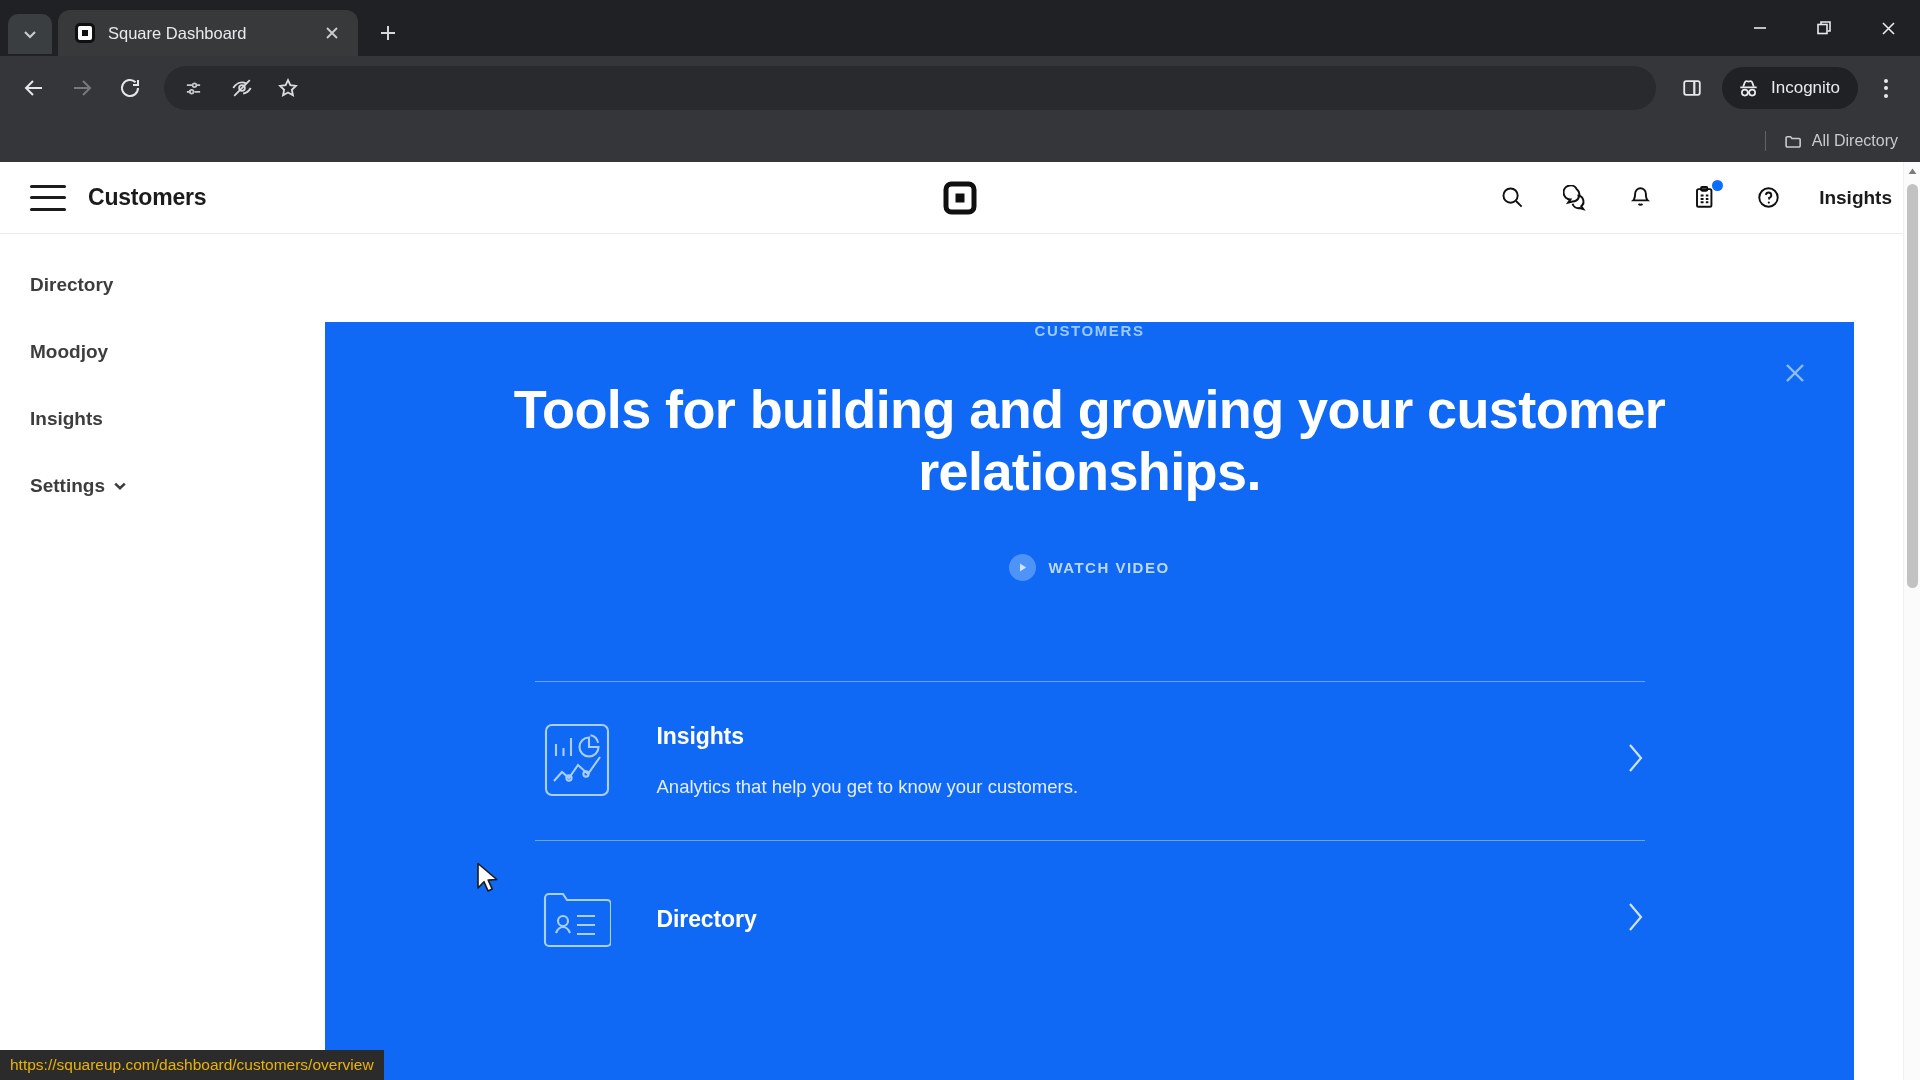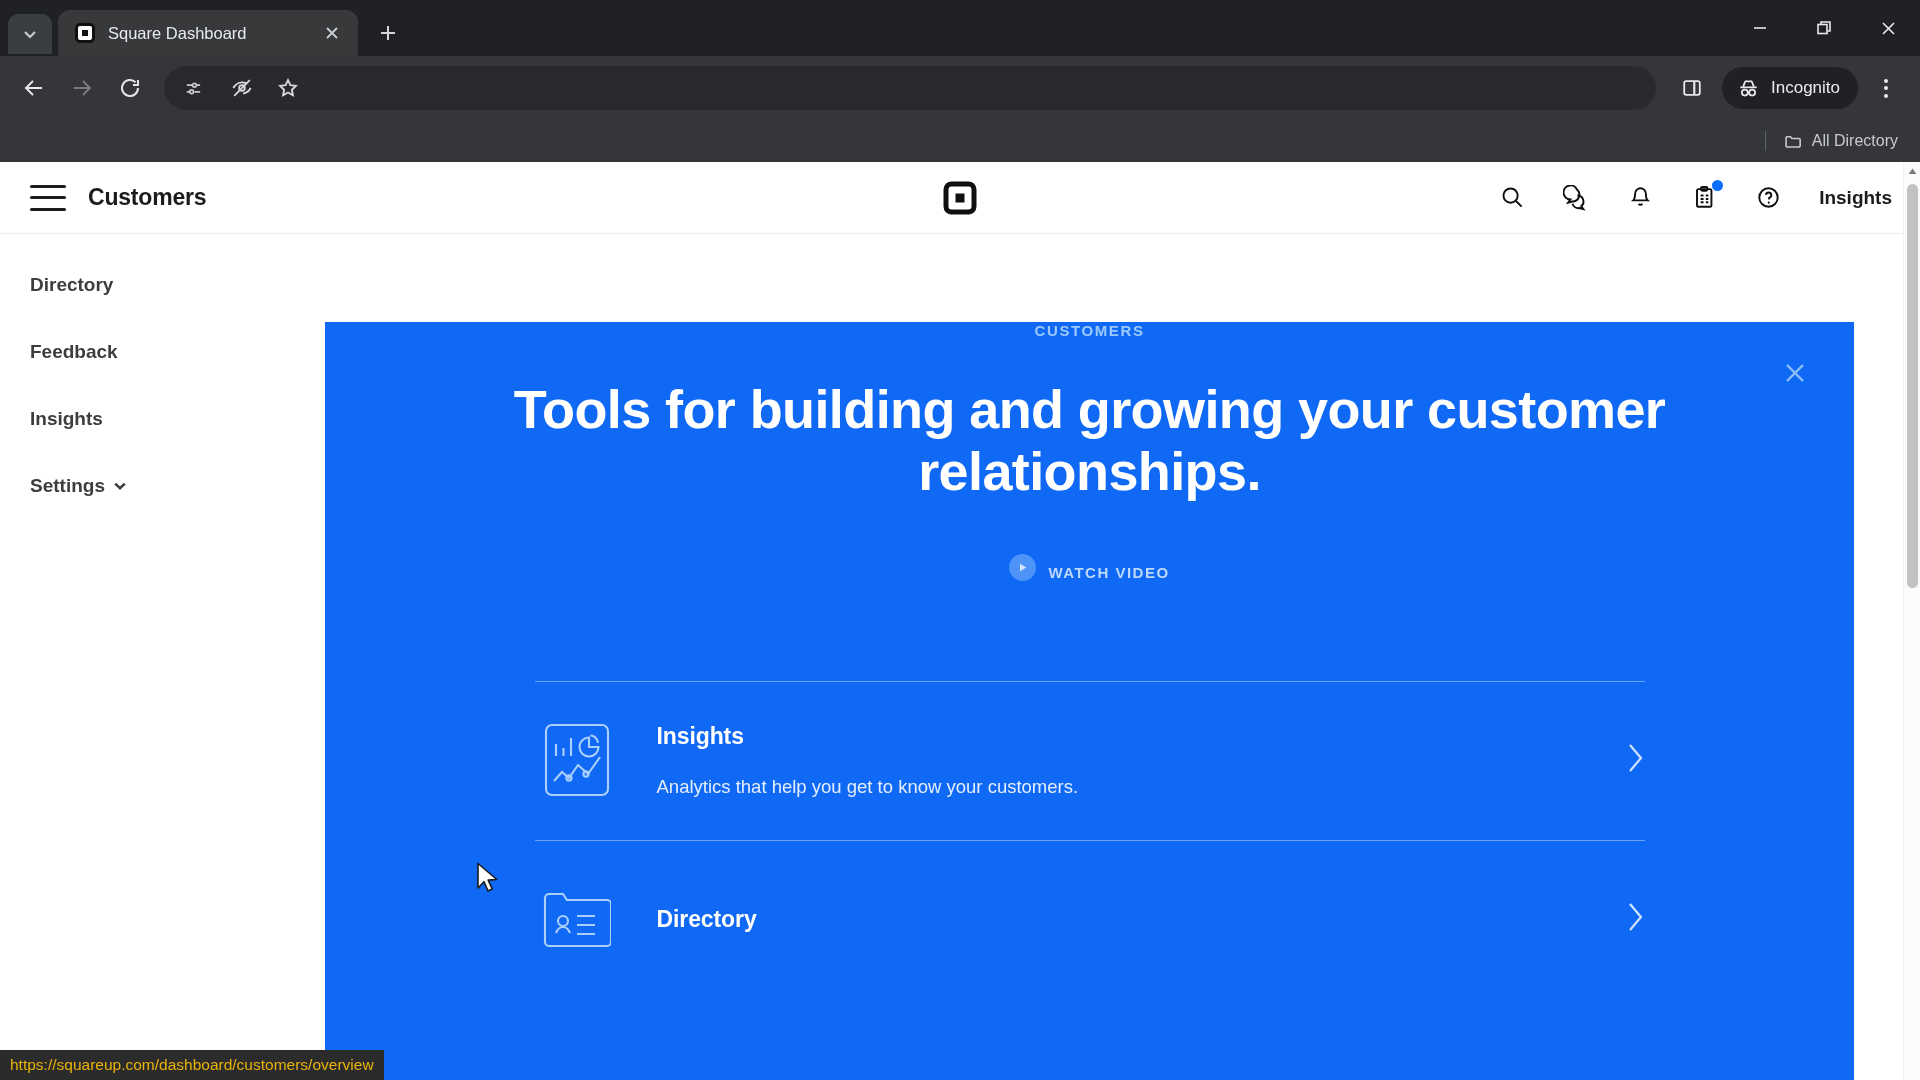--- a/index.html
+++ b/index.html
@@ -119,21 +119,21 @@
       display:flex;align-items:center;justify-content:center; }
   .hero-close svg { stroke: #8cc0fb; stroke-width: 2.4; fill:none; }
   .hero-eyebrow {
     text-align:center; font-size: 15px; font-weight: 700; letter-spacing: 1.6px;
     color: #9dc9fd; margin-top: 88px;
   }
   .hero-title {
     text-align:center; font-size: 54px; font-weight: 700; line-height: 1.14;
     margin-top: 40px; letter-spacing: -.6px;
   }
-  .watch-video { display:flex; align-items:flex-end; justify-content:center; gap: 12px; margin-top: 52px; }
+  .watch-video { display:flex; align-items:center; justify-content:center; gap: 12px; margin-top: 52px; }
   .wv-play { width: 27px; height: 27px; border-radius: 50%; background: #4e93f8;
       display:flex;align-items:center;justify-content:center; }
   .wv-play svg { fill: #cfe3fd; }
   .wv-label { font-size: 15px; font-weight: 700; letter-spacing: 1.5px; color: #bcd8fc; }
 
   .hero-list { margin: 100px auto 0; width: 1110px; }
   .hl-divider { height: 1px; background: #6aa3f8; }
   .hl-row { display: flex; align-items: center; padding: 36px 0 38px; gap: 38px; }
   .hl-icon { width: 84px; height: 84px; flex: 0 0 84px; display:flex; align-items:center; justify-content:center; }
   .hl-icon svg { stroke: #a9cffc; stroke-width: 2.1; fill: none; }
@@ -339,21 +339,21 @@
       </div>
     </div>
 
     <div class="body-area">
 
       <div class="sidebar">
         <div class="side-item">
           <span>Directory</span>
         </div>
         <div class="side-item">
-          <span>Feedback</span>
+          <span>Moodjoy</span>
         </div>
         <div class="side-item">
           <span>Insights</span>
         </div>
         <div class="side-item">
           <span>Settings</span>
           <svg width="14" height="14" viewBox="0 0 14 14">
               <path d="M2.2 4.6L7 9.2l4.8-4.6"></path>
             </svg>
         </div>

